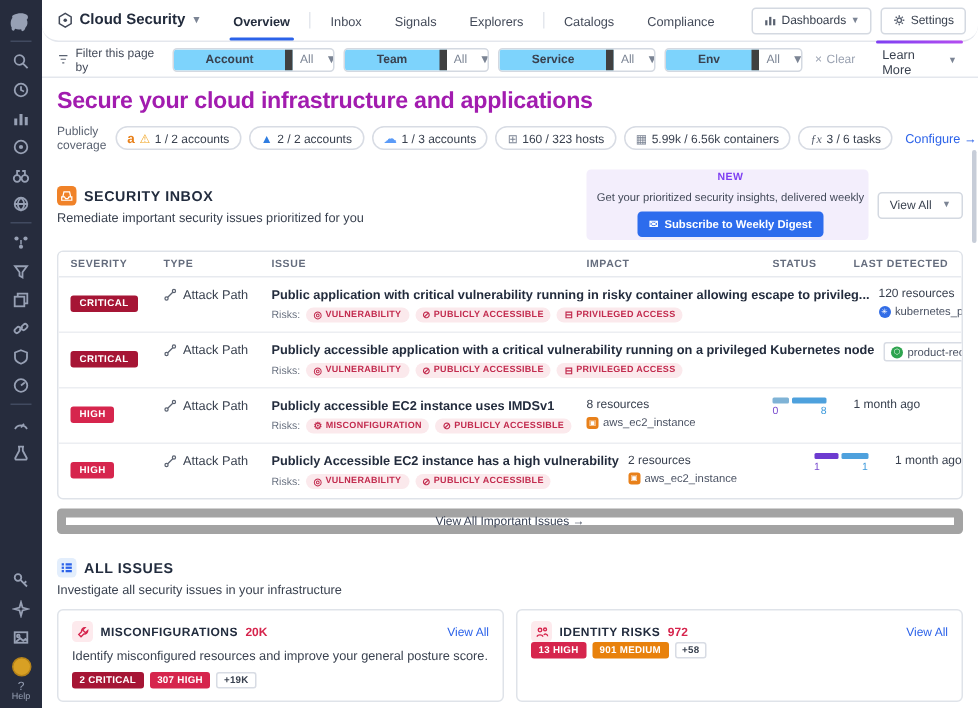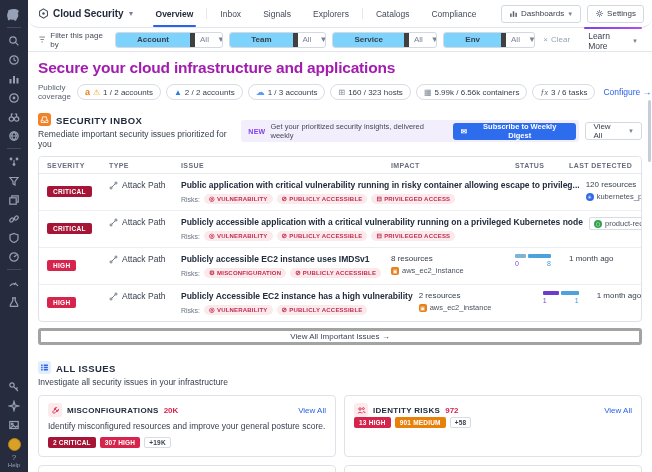--- a/index.html
+++ b/index.html
@@ -88,21 +88,21 @@
   .sect-title-wrap { display:flex; align-items:flex-end; gap:5px; }
   .sect-icon { width:13px; height:13px; border-radius:3px; display:flex;
     align-items:center; justify-content:center; flex:none; }
   .sect-icon.orange { background:#f08228; }
   .sect-icon.blue { background:#e3eefc; }
   .sect-title { font-size:9.5px; font-weight:bold; color:#222c3e; letter-spacing:.4px; }
   .sect-sub { font-size:8.5px; color:#39414f; margin-top:3px; }
   .sect-head .spacer { flex:1; }
 
   .digest-banner { display:flex; align-items:center; gap:5px; background:#f3eefc;
-    border-radius:3px; padding:2px 3px 2px 7px; }
+    border-radius:3px; padding:2px 3px 2px 7px;flex-direction:column; }
   .new-chip { font-size:7px; font-weight:bold; color:#7e3ff2; letter-spacing:.3px; }
   .digest-text { font-size:7.5px; color:#434a59; }
   .subscribe-btn { display:flex; align-items:center; gap:4px; background:#2d6ced;
     color:#fff; font-size:7.5px; font-weight:bold; border:none; border-radius:3px;
     height:17px; padding:0 8px; cursor:pointer; }
   .viewall-dd { display:flex; align-items:center; gap:7px; border:1px solid #d4d9e1;
     border-radius:3px; height:18px; padding:0 7px; font-size:8px; color:#39414f;
     background:#fff; cursor:pointer; margin-left:6px; }
   .viewall-dd .chev { color:#7b8494; font-size:6px; }
 
@@ -138,21 +138,21 @@
   .ritype.k8s { background:#326de6; }
   .ritype.svc { background:#2ea44f; }
   .ritype.ec2 { background:#e8801a; border-radius:2px; }
   .statusbars { width:36px; }
   .bars { display:flex; gap:2px; height:4px; }
   .bars span { display:block; height:4px; border-radius:1px; }
   .barnums { display:flex; justify-content:space-between; font-size:7px; margin-top:2px; }
   .barnums .ln { color:#7a4dcf; }
   .barnums .rn { color:#3f9bdc; }
   .lastdet { font-size:8px; color:#39414f; }
-  .tbl-footer { margin-top:6px; height:17px; border:3px solid #a3a3a3; border-radius:3px;
+  .tbl-footer { margin-top:6px; height:17px; border:6px solid #a3a3a3; border-radius:3px;
     display:flex; align-items:center; justify-content:center; font-size:8px;
     color:#3a4356; cursor:pointer; background:#fff; width:100%; }
 
   
   .cards { display:grid; grid-template-columns:1fr 1fr; gap:8px; margin-top:8px; }
   .card { border:1px solid #dfe3e9; border-radius:4px; padding:7px 9px 8px; cursor:pointer; }
   .card-head { display:flex; align-items:center; gap:5px; }
   .card-icon { width:14px; height:14px; border-radius:3px; background:#fdeaed;
     display:flex; align-items:center; justify-content:center; flex:none; }
   .card-icon svg { stroke:#d6254d; fill:none; stroke-width:1.2; }

